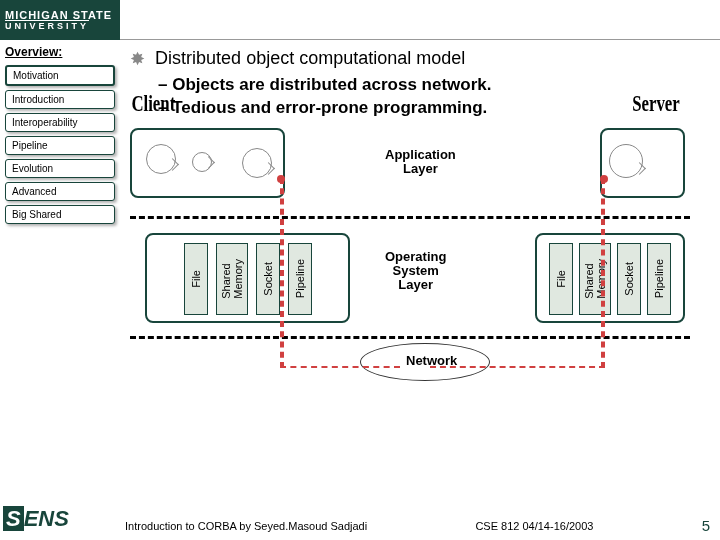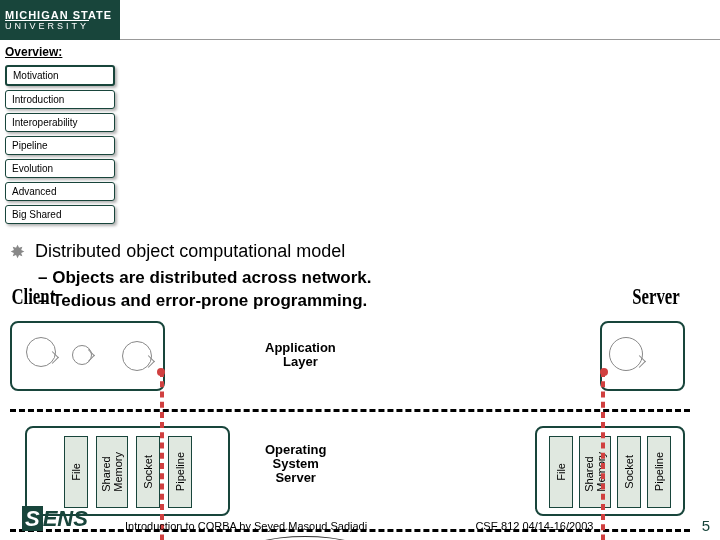--- a/index.html
+++ b/index.html
@@ -1,50 +1,50 @@
 <!DOCTYPE html>
 <html><head>
 <meta charset="utf-8">
 <style>
   * { box-sizing: border-box; margin: 0; padding: 0; }
   body { width: 720px; height: 540px; font-family: Arial, sans-serif; background: #fff; position: relative; overflow: hidden; }
   
   .header { height: 40px; display: flex; align-items: center; border-bottom: 1px solid #999; }
   .logo { width: 120px; height: 40px; background: #18453b; color: #fff; display: flex; flex-direction: column; justify-content: center; padding: 2px 5px; }
   .logo-top { font-size: 11px; font-weight: bold; letter-spacing: 1px; }
-  .logo-bot { font-size: 9px; letter-spacing: 3px; text-decoration: overline; }
+  .logo-bot { font-size: 9px; letter-spacing: 3px; text-decoration: overline; font-weight: bold; }
   .title { flex: 1; text-align: center; font-size: 22px; font-weight: bold; text-decoration: underline; color: #18453b; text-shadow: 1px 1px 0 #ccc; }
   
-  .main { display: flex; height: 465px; flex-direction: column; }
+  .main { display: flex; height: 465px; }
   .sidebar { width: 120px; padding: 5px; background: #fff; }
   .overview-label { font-size: 12px; font-weight: bold; text-decoration: underline; margin-bottom: 6px; }
   .nav-item { padding: 3px 6px; font-size: 10px; border: 1.5px solid #18453b; border-radius: 3px; margin-bottom: 4px; background: #fff; cursor: pointer; box-shadow: 2px 2px 3px rgba(0,0,0,0.3); }
   .nav-item.active { border: 2.5px solid #18453b; }
-  .sens-logo { position: absolute; bottom: 8px; left: 22px; font-size: 22px; font-weight: bold; font-style: italic; color: #18453b; }
+  .sens-logo { position: absolute; bottom: 8px; left: 3px; font-size: 22px; font-weight: bold; font-style: italic; color: #18453b; }
   .sens-logo .s { background: #18453b; color: #fff; padding: 0 3px; }
   
   .content { flex: 1; padding: 8px 15px 0 10px; position: relative; }
   .bullet-main { display: flex; gap: 10px; font-size: 18px; margin-bottom: 4px; }
   .star { color: #888; }
   .sub-bullet { font-size: 17px; margin-left: 28px; line-height: 1.35; font-weight: bold; }
   
   .diagram { position: relative; height: 300px; margin-top: 8px; }
   .side-label { font-family: 'Times New Roman', serif; font-size: 24px; position: absolute; top: -38px; transform: scaleX(0.7); font-weight: bold; }
   .side-label.client { left: -8px; }
   .side-label.server { right: 15px; }
   
   .layer-box { position: absolute; border: 2px solid #18453b; border-radius: 8px; }
   .app-layer-left { left: 0; top: 0; width: 155px; height: 70px; }
   .app-layer-right { right: 20px; top: 0; width: 85px; height: 70px; }
   .os-layer-left { left: 15px; top: 105px; width: 205px; height: 90px; display: flex; gap: 8px; padding: 8px; justify-content: center; }
   .os-layer-right { right: 20px; top: 105px; width: 150px; height: 90px; display: flex; gap: 6px; padding: 8px; justify-content: center; }
   
   .app-label { position: absolute; top: 20px; left: 255px; font-size: 13px; font-weight: bold; text-align: center; line-height: 1.1; }
   .os-label { position: absolute; top: 122px; left: 255px; font-size: 13px; font-weight: bold; text-align: center; line-height: 1.1; }
-  .net-label { position: absolute; top: 225px; left: 243px; font-size: 13px; font-weight: bold; }
+  .net-label { position: absolute; top: 225px; left: 276px; font-size: 13px; font-weight: bold; }
   .net-cloud { position: absolute; top: 215px; left: 230px; width: 130px; height: 38px; border: 1.5px solid #333; border-radius: 50%; background: rgba(255,255,255,0.7); }
   
   .vbar { width: 24px; height: 72px; background: #e0e8e0; border: 1px solid #18453b; display: flex; align-items: center; justify-content: center; }
   .vbar span { writing-mode: vertical-rl; transform: rotate(180deg); font-size: 11px; }
   .vbar.wide { width: 32px; }
   
   .dashed { position: absolute; border-top: 3px dashed #000; left: 0; right: 15px; }
   .dashed.d1 { top: 88px; }
   .dashed.d2 { top: 208px; }
   
@@ -122,21 +122,21 @@
           </div>
         <div class="vbar">
             <span>Socket</span>
           </div>
         <div class="vbar">
             <span>Pipeline</span>
           </div>
       </div>
       <div class="os-label" style="white-space:pre">Operating
 System
-Server</div>
+Layer</div>
       <div class="layer-box os-layer-right">
         <div class="vbar">
             <span>File</span>
           </div>
         <div class="vbar wide">
             <span style="white-space:pre">Shared
 Memory</span>
           </div>
         <div class="vbar">
             <span>Socket</span>

